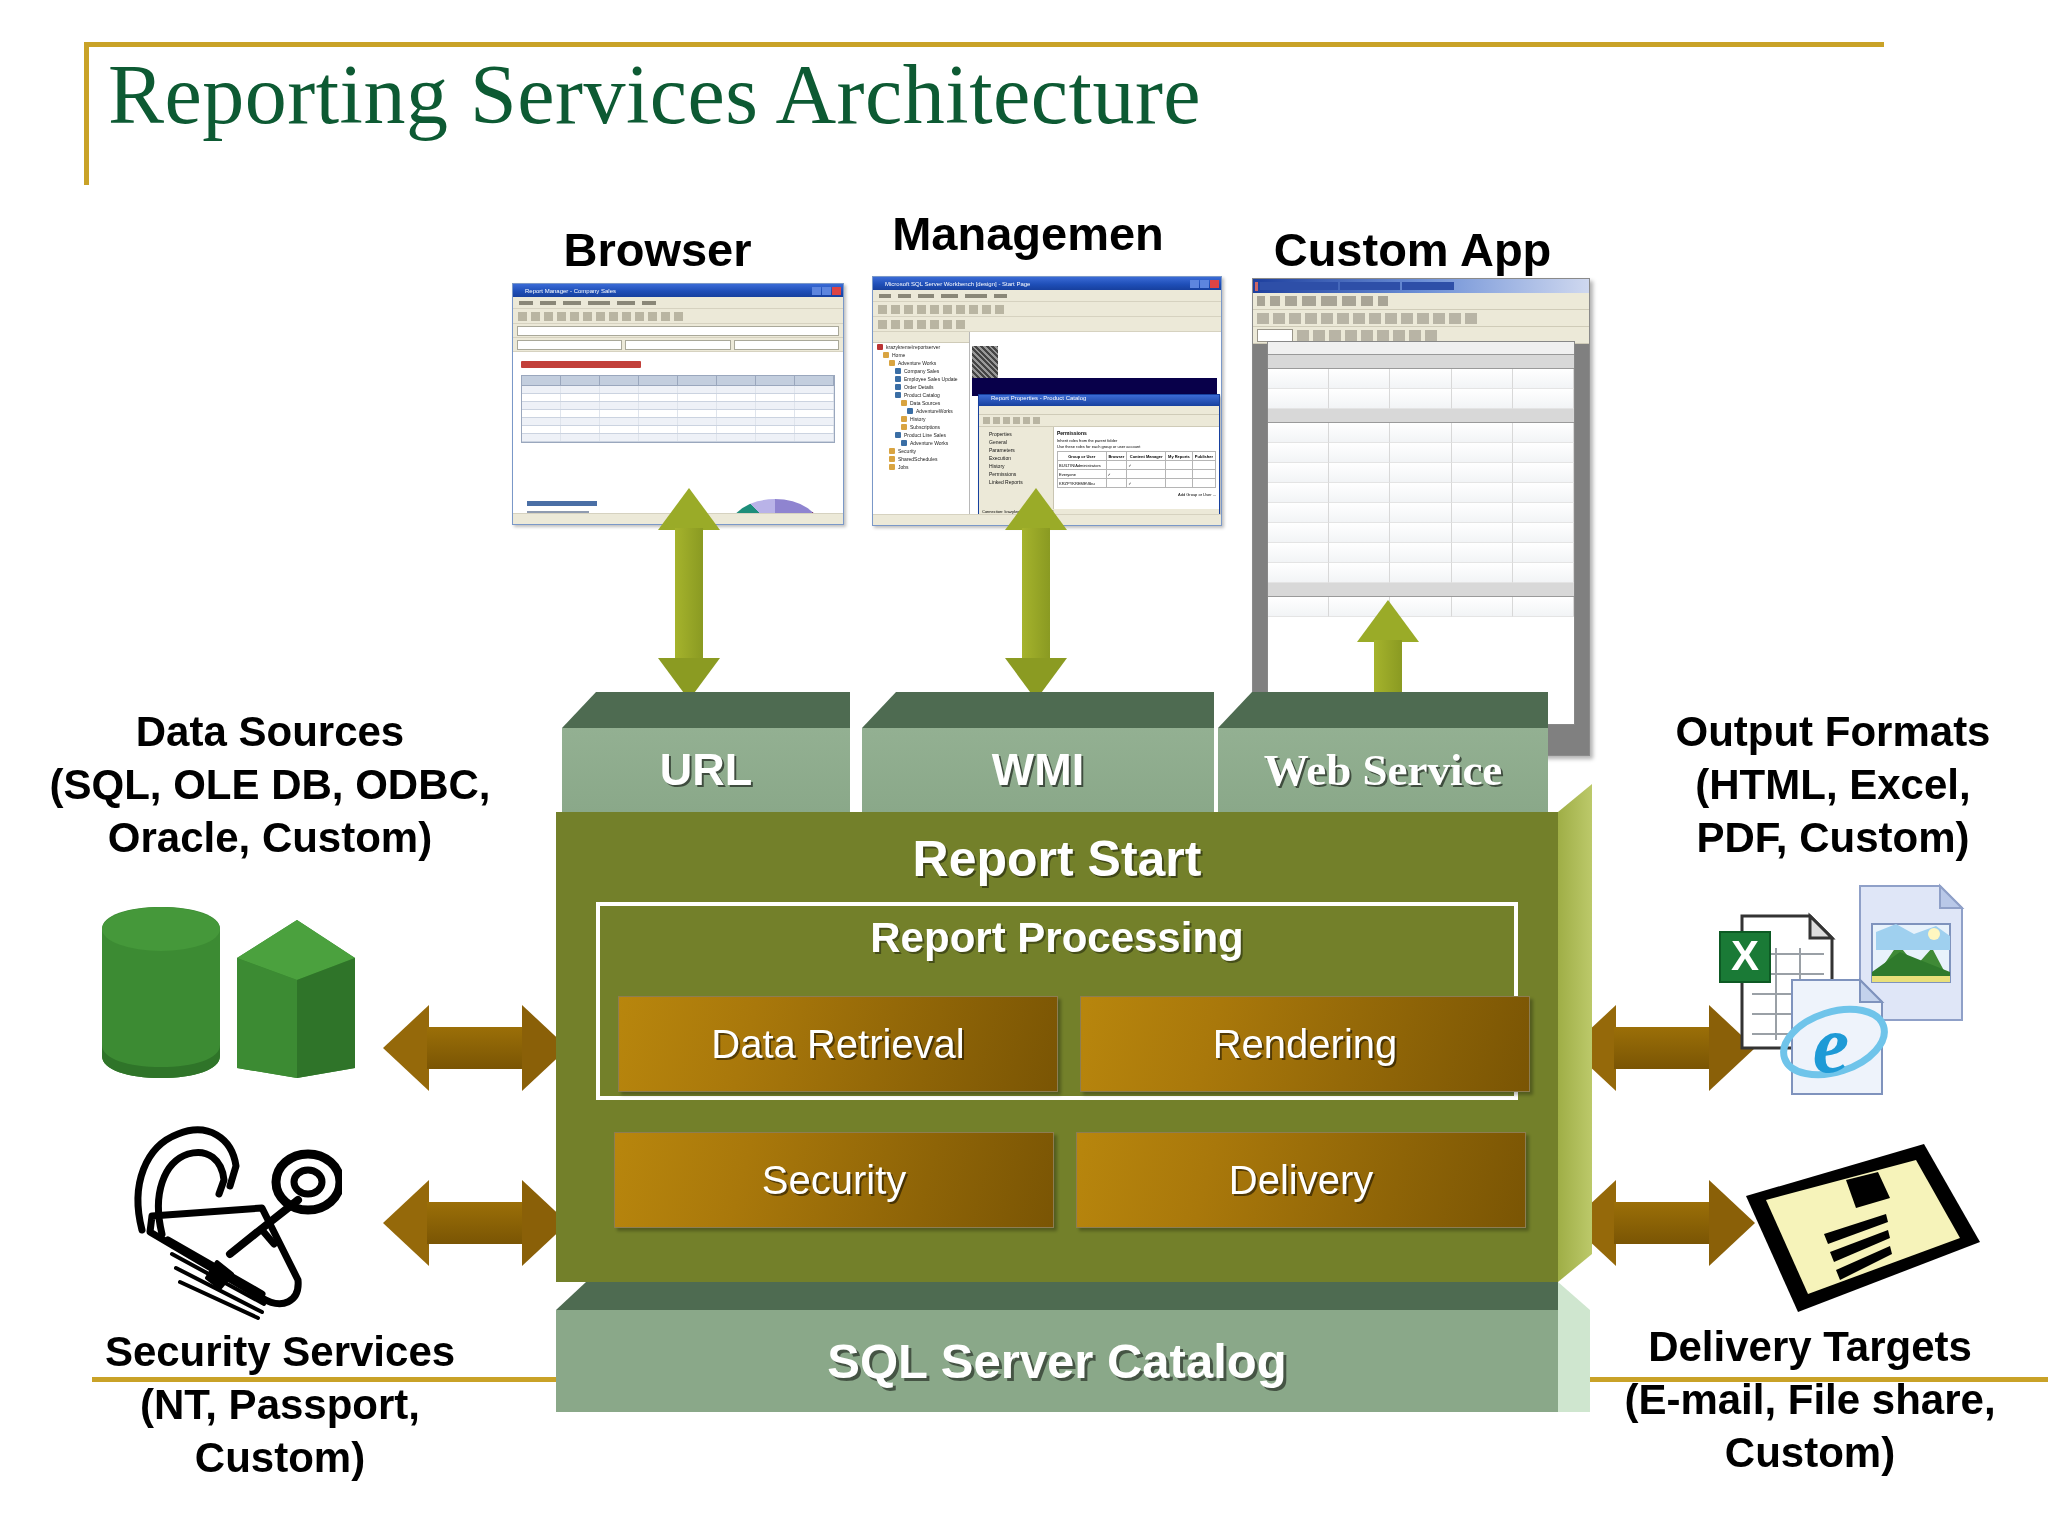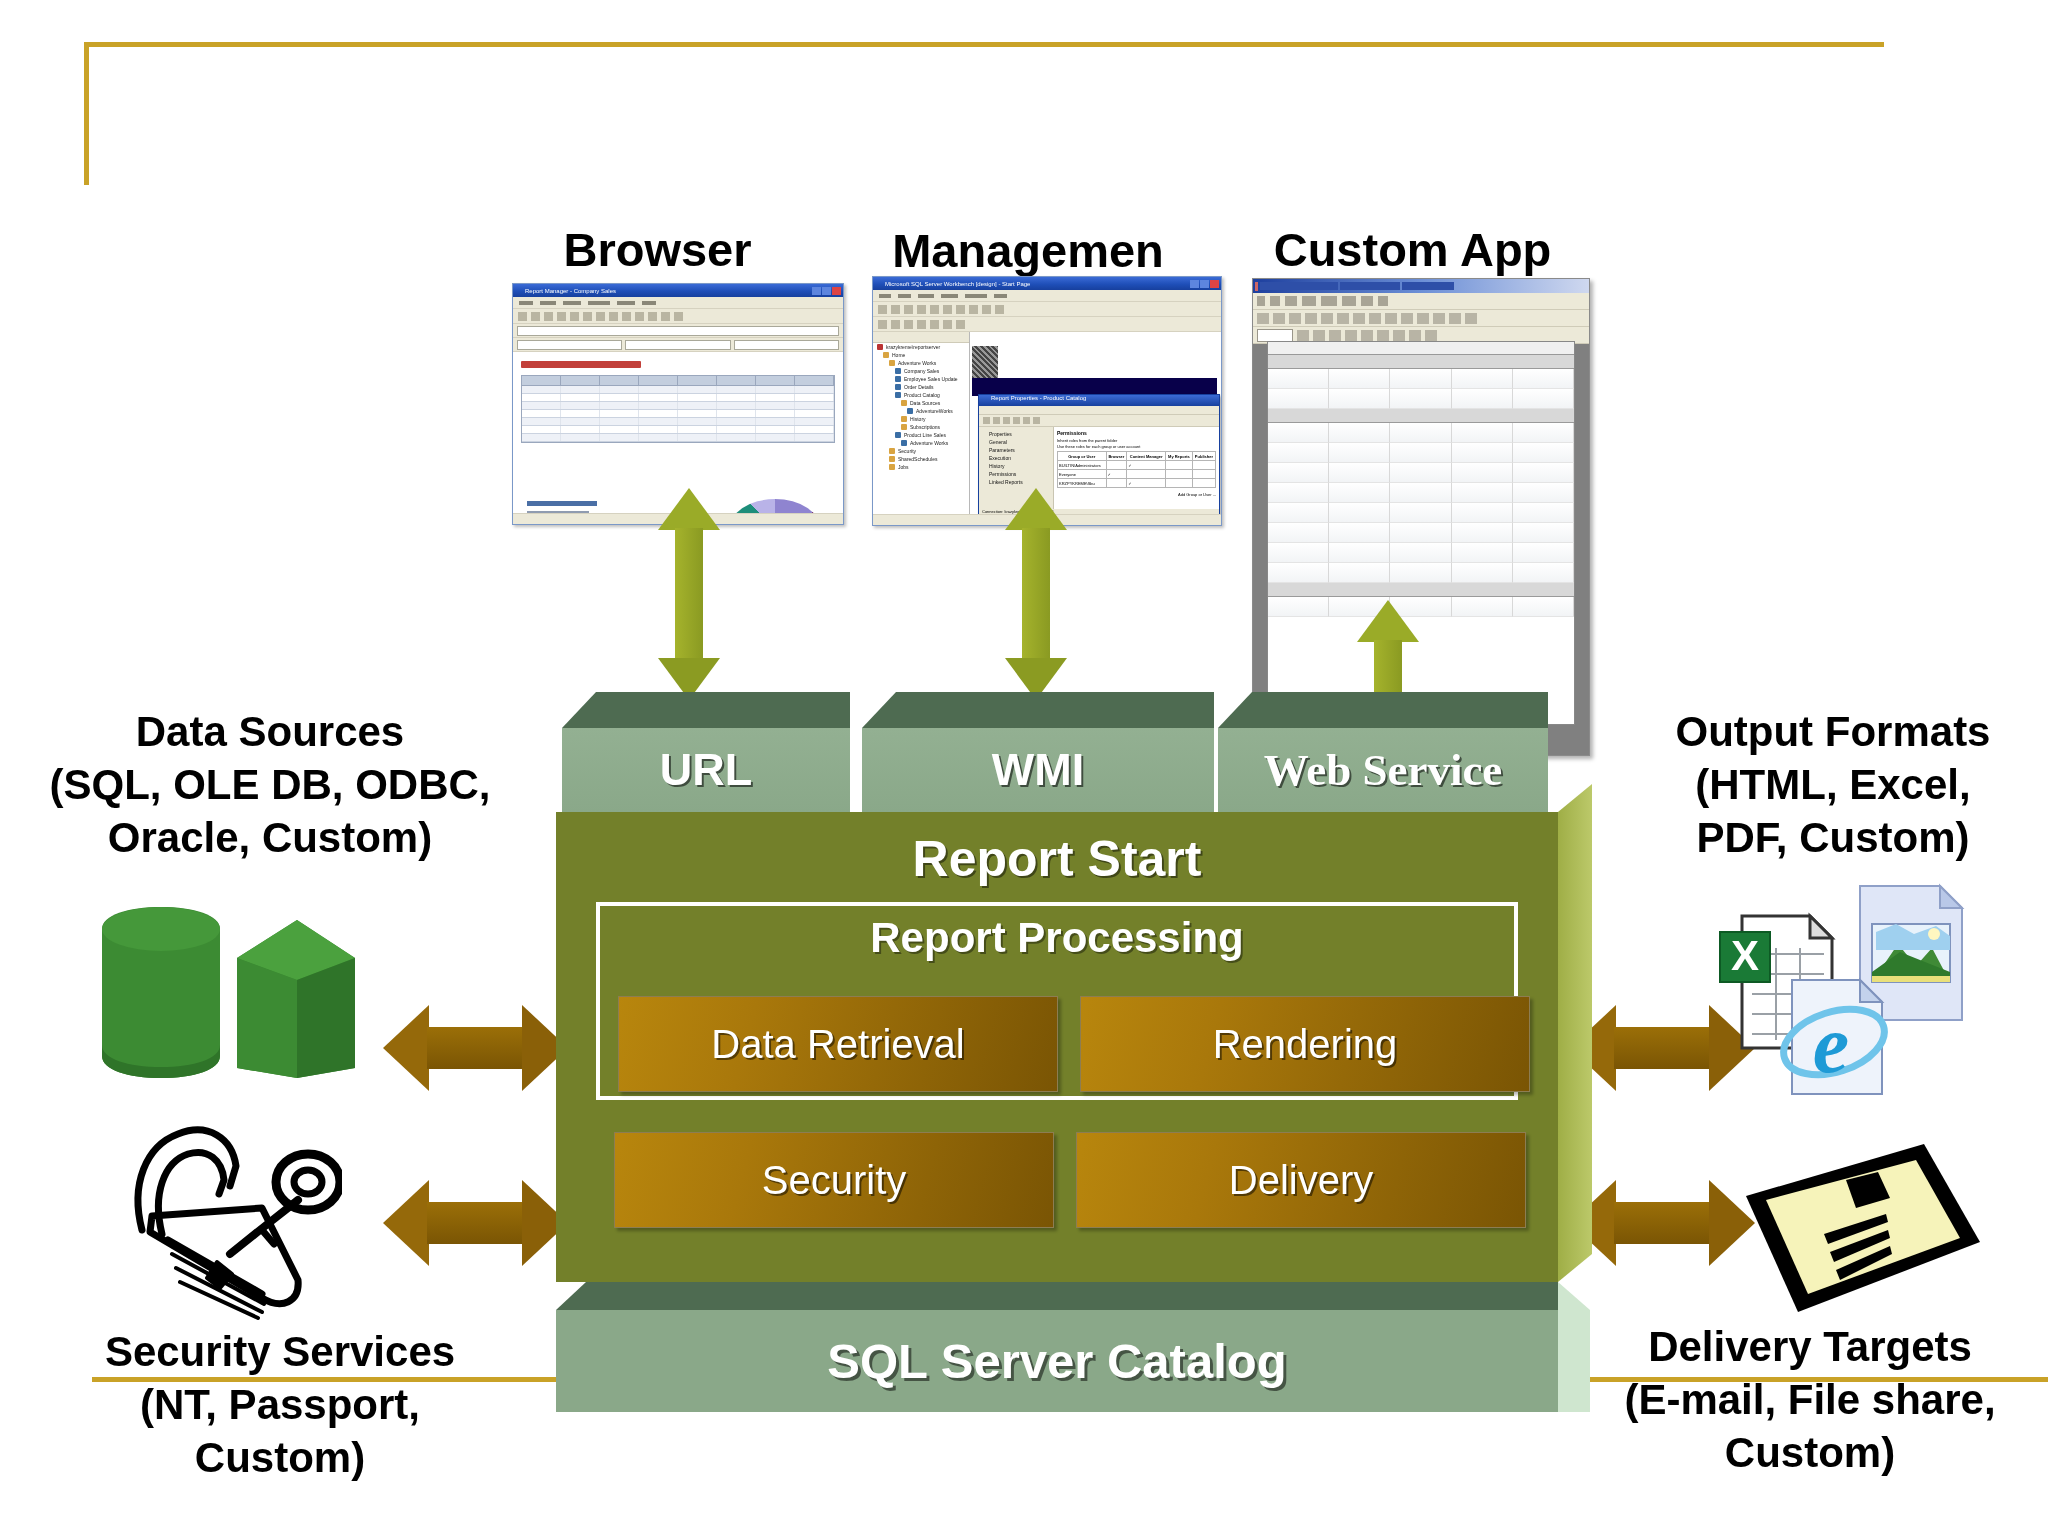--- a/index.html
+++ b/index.html
@@ -36,21 +36,21 @@
   #rule-left-bottom{left:92px;top:1377px;width:1060px;}
   #rule-right-bottom{left:1580px;top:1377px;width:468px;}
 
   
   .toplabel{
     position:absolute;
     font-weight:bold;font-size:47px;color:#000;
     text-align:center;white-space:nowrap;
   }
   #label-browser{left:545px;top:222px;width:225px;}
-  #label-management{left:868px;top:223px;width:320px;text-align:center;}
+  #label-management{left:868px;top:206px;width:320px;text-align:center;}
   #label-customapp{left:1250px;top:222px;width:325px;}
 
   
   .thumb{position:absolute;background:#fff;overflow:hidden;}
   .thumb .tbar{
     height:13px;width:100%;
     background:linear-gradient(to bottom,#3b6bd6,#1f4fb8 55%,#17409e);
     display:flex;align-items:center;
   }
   .thumb .tbar .ttxt{
@@ -279,20 +279,21 @@
   #icon-files{position:absolute;left:1700px;top:880px;width:280px;height:220px;}
   #icon-letter{position:absolute;left:1738px;top:1138px;width:250px;height:180px;}
 </style>
 </head>
 <body>
 
 <div class="slide">
 
   <div id="title-rule-top"></div>
   <div id="title-rule-left"></div>
+  <div id="page-title">Reporting Services Architecture</div>
 
   <div class="rule-gold-thin" id="rule-left-bottom"></div>
   <div class="rule-gold-thin" id="rule-right-bottom"></div>
 
   <div class="toplabel" id="label-browser">Browser</div>
   <div class="toplabel" id="label-management">Managemen</div>
   <div class="toplabel" id="label-customapp">Custom App</div>
 
   <div class="thumb" id="thumb-browser">
     <div class="tbar">

